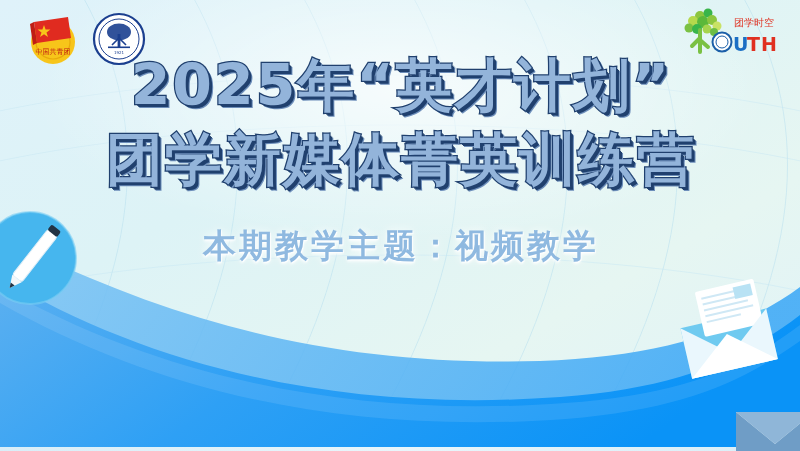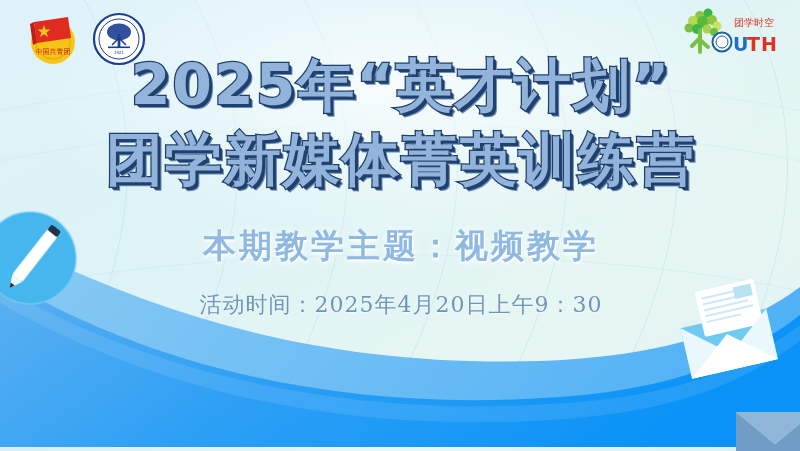--- a/index.html
+++ b/index.html
@@ -194,15 +194,14 @@
 
   <svg class="deco" id="deco-envelope-corner" viewBox="0 0 90 55">
     <polygon points="6,12 84,12 84,55 6,55" fill="#dfeef5"></polygon>
     <polygon points="6,12 45,44 84,12 84,55 6,55" fill="#6f9dc6"></polygon>
     <polygon points="6,12 45,44 84,12" fill="#8fb6d8"></polygon>
   </svg>
 
   <div class="txt" id="title-line1">2025年“英才计划”</div>
   <div class="txt" id="subtitle">本期教学主题：视频教学</div>
   <div class="txt" id="title-line2">团学新媒体菁英训练营</div>
-  <div class="txt" id="event-time">活动时间：2025年4月20日上午9：30</div>
 
 </div>
 
 </body></html>

